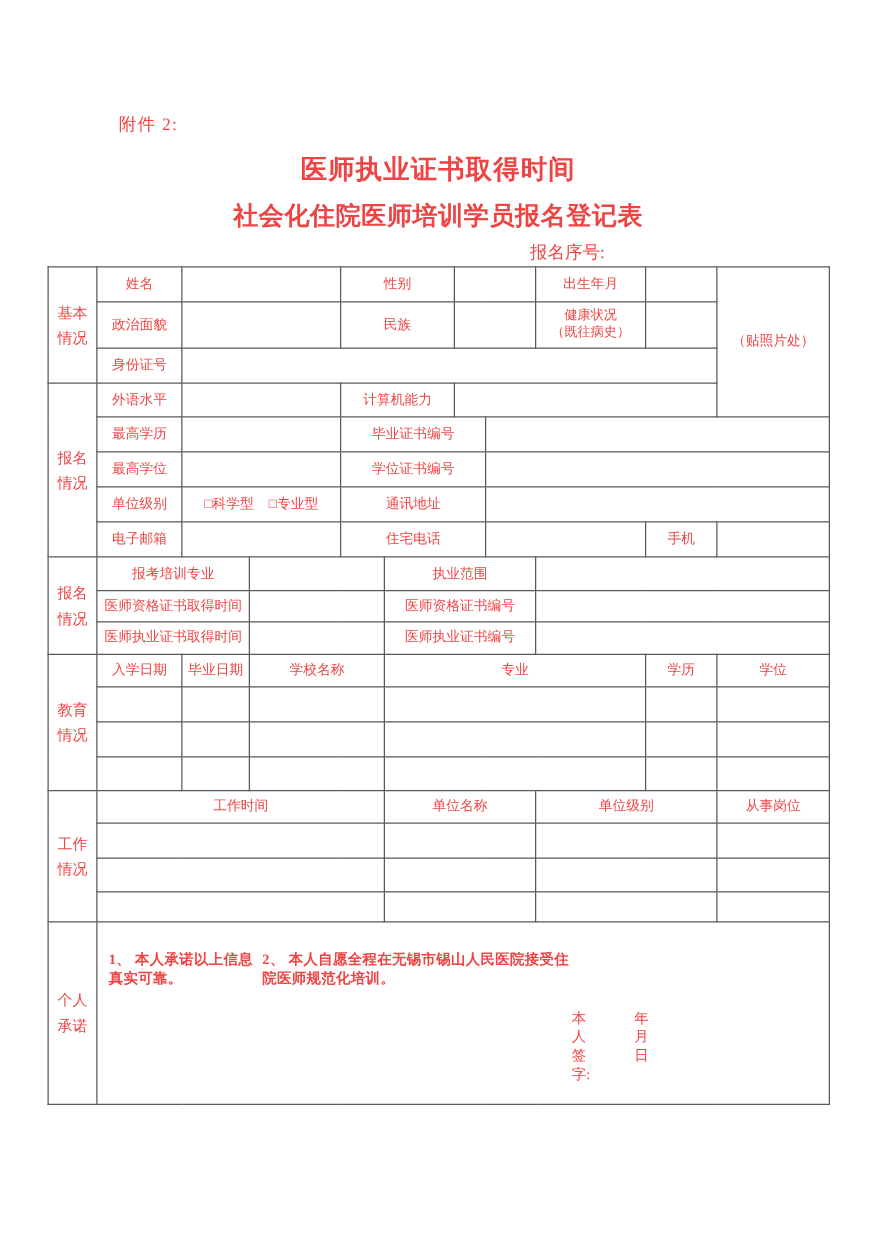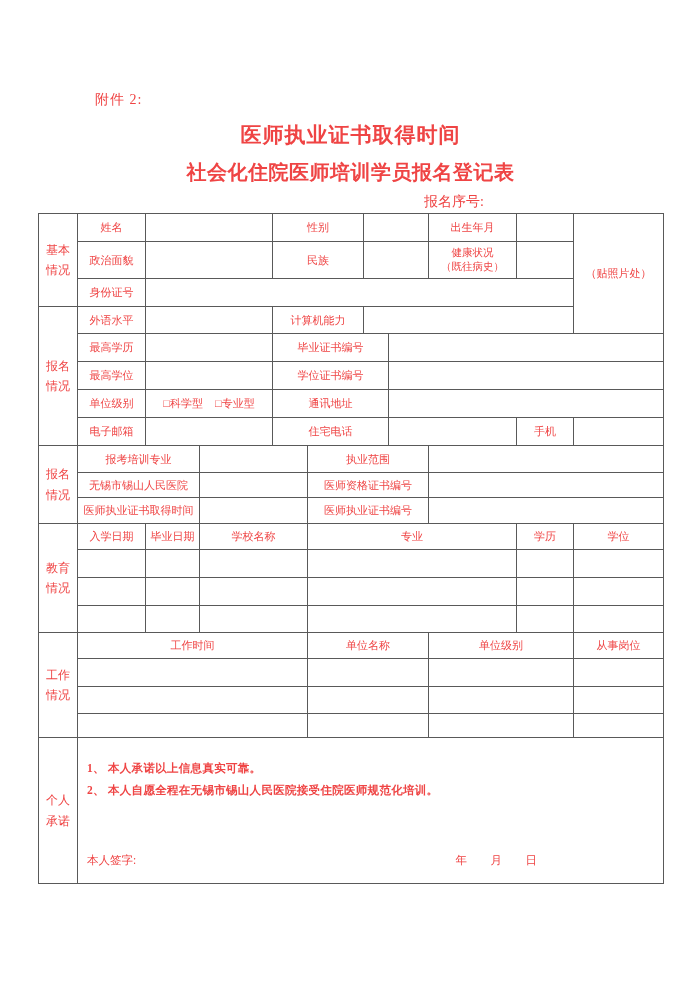--- a/index.html
+++ b/index.html
@@ -17,21 +17,21 @@
 
   table.form { position:absolute; left:38px; top:213px; width:625px;
                border-collapse:collapse; table-layout:fixed; }
   td { border:1px solid #595959; padding:0; text-align:center; vertical-align:middle;
        font-size:11px; line-height:1.3; overflow:hidden; }
   td.sec { font-weight:normal; white-space:pre-line; font-size:12px; line-height:1.7; }
   td.pre { white-space:pre-line; }
   td.small { font-size:10.5px; }
   td.nowrap { white-space:nowrap; }
   td.commit-cell { vertical-align:top; text-align:left; }
-  .commit-inner { display:flex; flex-direction:column; height:145px; box-sizing:border-box;
+  .commit-inner { display:flex; height:145px; box-sizing:border-box;
                   padding:23px 12px 15px 9px; }
   .commit-item { font-weight:bold; font-size:11.5px; margin-bottom:7px; letter-spacing:0.3px; }
   .sig-row { margin-top:auto; display:flex; font-size:11.5px;gap:30px; }
   .sig-date { margin-left:auto; margin-right:108px; letter-spacing:6px; }
   .chk-gap { display:inline-block; width:12px; }
 </style>
 </head>
 <body>
 
 <div class="page">
@@ -121,21 +121,21 @@
 
     <tr style="height:27px">
       <td class="sec" rowspan="3">报名
 情况</td>
       <td colspan="2">报考培训专业</td>
       <td colspan="2"></td>
       <td colspan="3">执业范围</td>
       <td colspan="3"></td>
     </tr>
     <tr style="height:25px">
-      <td colspan="2" class="nowrap">无锡市锡山人民医院</td>
+      <td colspan="2" class="nowrap">医师资格证书取得时间</td>
       <td colspan="2"></td>
       <td colspan="3">医师资格证书编号</td>
       <td colspan="3"></td>
     </tr>
     <tr style="height:26px">
       <td colspan="2" class="nowrap">医师执业证书取得时间</td>
       <td colspan="2"></td>
       <td colspan="3">医师执业证书编号</td>
       <td colspan="3"></td>
     </tr>

